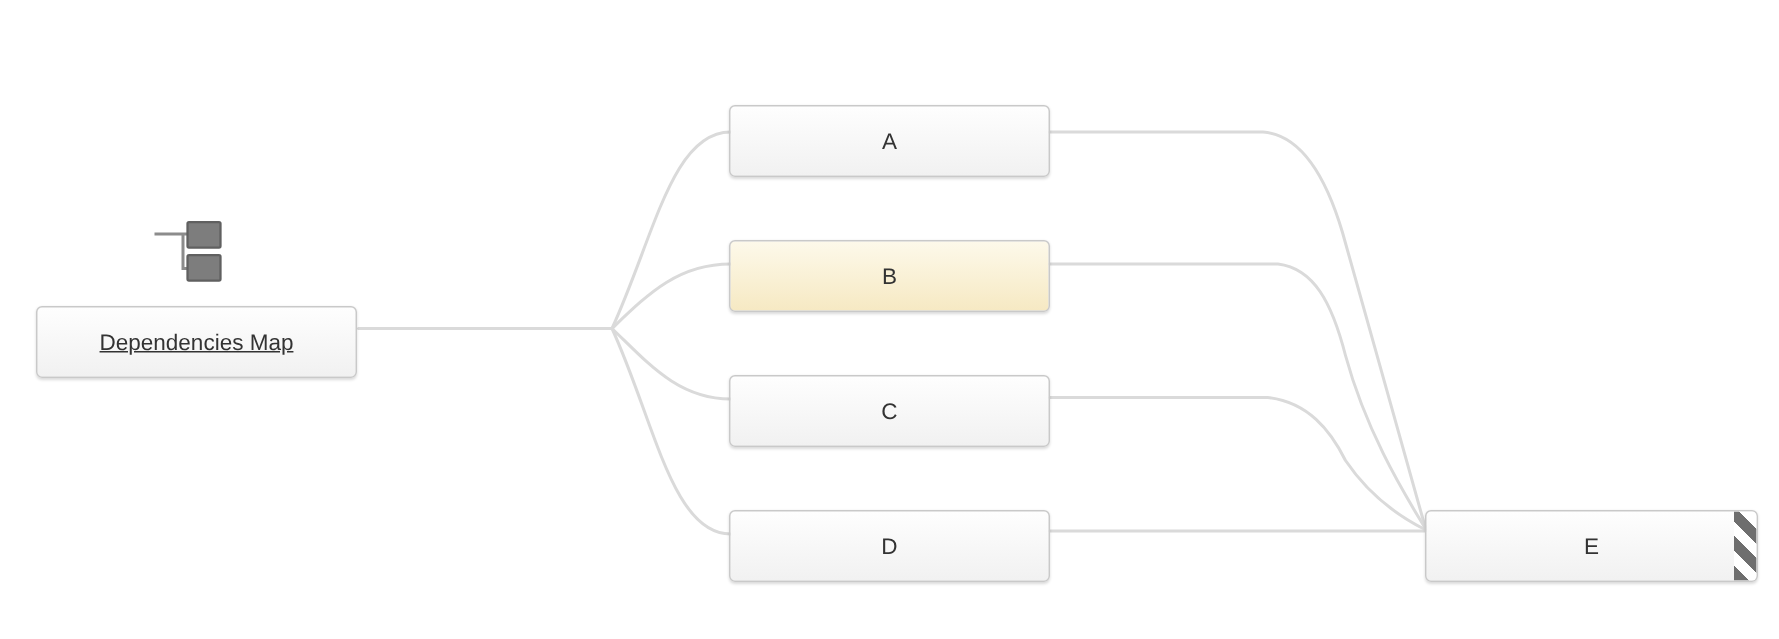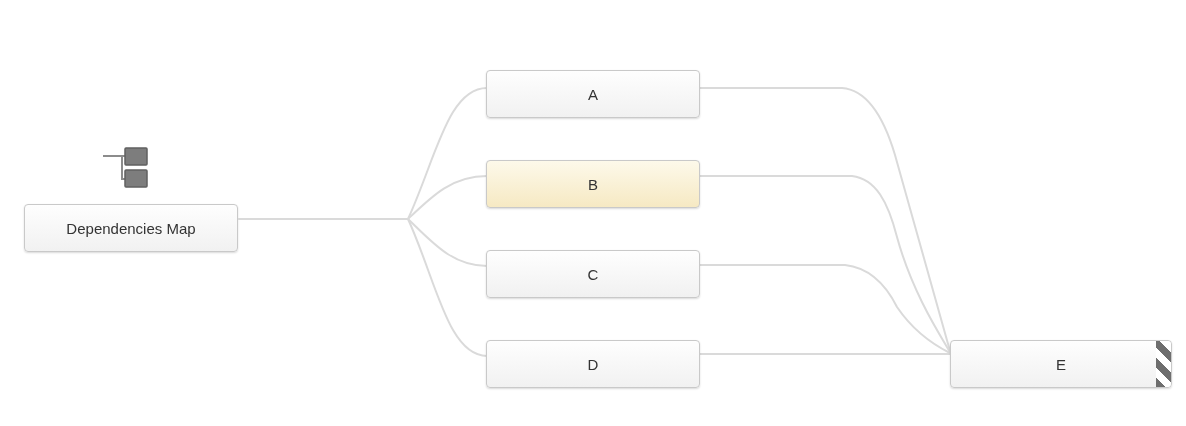--- a/index.html
+++ b/index.html
@@ -42,21 +42,21 @@
     justify-content: center;
     font-size: 15px;
     color: #333333;
     cursor: pointer;
     overflow: hidden;
   }
   .node .label {
     position: relative;
     z-index: 2;
   }
-  #node-root { left: 24px;  top: 204px; width: 214px; }
+  #node-root { left: 24px;  top: 204px; width: 214px; text-decoration: underline; }
   #node-A    { left: 486px; top: 70px;  width: 214px; }
   #node-B    { left: 486px; top: 160px; width: 214px;
                background: linear-gradient(180deg, #fdf9ea 0%, #f6e9c3 100%); }
   #node-C    { left: 486px; top: 250px; width: 214px; }
   #node-D    { left: 486px; top: 340px; width: 214px; }
   #node-E    { left: 950px; top: 340px; width: 222px; }
   .stripe-band {
     position: absolute;
     top: 0;
     right: 0;

